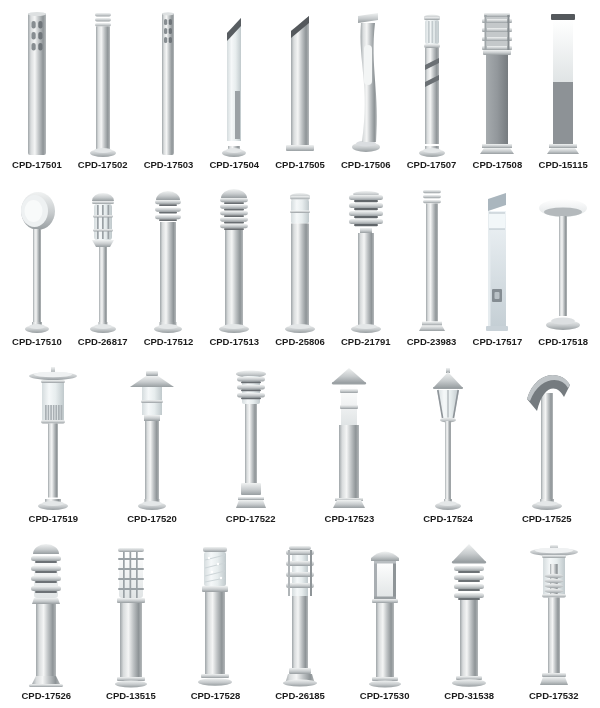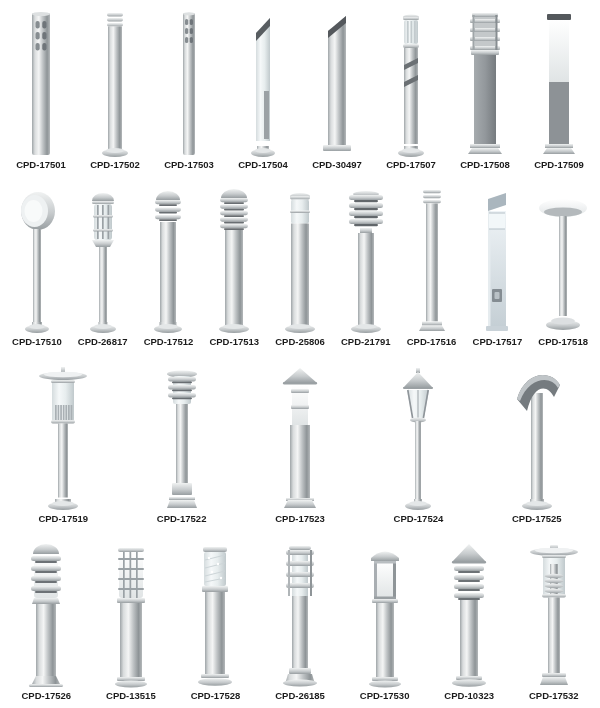--- a/index.html
+++ b/index.html
@@ -101,21 +101,31 @@
               <ellipse cx="30" cy="143.5" rx="8" ry="2.6" fill="#e4e7e8"></ellipse>
             </svg></div>
           <div class="code">CPD-17504</div>
         </div>
         <div class="cell">
           <div class="img"><svg viewBox="0 0 60 150" width="62" height="150" preserveAspectRatio="xMidYMax meet">
               <path d="M21,24 L39,9 L39,138 L21,138 Z" fill="url(#gm)"></path>
               <polygon points="21,24 39,9 39,16 21,31" fill="#54585c"></polygon>
               <rect x="16" y="138" width="28" height="6" fill="url(#gm2)" rx="1"></rect>
             </svg></div>
-          <div class="code">CPD-30497</div>
+          <div class="code">CPD-17505</div>
+        </div>
+        <div class="cell">
+          <div class="img"><svg viewBox="0 0 60 150" width="62" height="150" preserveAspectRatio="xMidYMax meet">
+              <polygon points="22,9 42,6 42,13 22,16" fill="url(#gm2)"></polygon>
+              <ellipse cx="30" cy="140" rx="14" ry="5" fill="url(#gm2)"></ellipse>
+              <ellipse cx="30" cy="136.5" rx="10" ry="3" fill="#dadde0"></ellipse>
+              <path d="M25,16 C22,55 34,78 26,135 L40,135 C44,86 34,60 39,16 Z" fill="url(#gm)"></path>
+              <rect x="28" y="38" width="8" height="40" fill="#f3f5f5" rx="4"></rect>
+            </svg></div>
+          <div class="code">CPD-17506</div>
         </div>
         <div class="cell">
           <div class="img"><svg viewBox="0 0 60 150" width="62" height="150" preserveAspectRatio="xMidYMax meet">
               <ellipse cx="30" cy="10" rx="8" ry="2.4" fill="url(#gm2)"></ellipse>
               <rect x="22" y="10" width="16" height="3" fill="url(#gm2)" rx="1.5"></rect>
               <rect x="23" y="13" width="14" height="24" fill="url(#gg)" rx="2"></rect>
               <rect x="26" y="14" width="1.7" height="22" fill="#c3cbce"></rect>
               <rect x="29.5" y="14" width="1.7" height="22" fill="#c3cbce"></rect>
               <rect x="33" y="14" width="1.7" height="22" fill="#c3cbce"></rect>
               <rect x="22" y="37" width="16" height="4" fill="url(#gm2)" rx="2"></rect>
@@ -146,21 +156,21 @@
           <div class="code">CPD-17508</div>
         </div>
         <div class="cell">
           <div class="img"><svg viewBox="0 0 60 150" width="62" height="150" preserveAspectRatio="xMidYMax meet">
               <rect x="18" y="7" width="24" height="6" fill="#54585c" rx="1"></rect>
               <rect x="20" y="13" width="20" height="62" fill="url(#gw)"></rect>
               <rect x="20" y="75" width="20" height="62" fill="#8d9296"></rect>
               <rect x="16" y="137" width="28" height="4" fill="url(#gm2)"></rect>
               <polygon points="14,147 46,147 42,141 18,141" fill="url(#gm2)"></polygon>
             </svg></div>
-          <div class="code">CPD-17509</div>
+          <div class="code">CPD-15115</div>
         </div>
       </div>
       <div class="row">
         <div class="cell">
           <div class="img"><svg viewBox="0 0 60 150" width="62" height="150" preserveAspectRatio="xMidYMax meet">
               <ellipse cx="31" cy="27" rx="17" ry="19" fill="url(#gm2)"></ellipse>
               <ellipse cx="27.5" cy="27" rx="13.5" ry="16" fill="#eef1f2"></ellipse>
               <ellipse cx="26.5" cy="27" rx="9" ry="11" fill="#f8fafa"></ellipse>
               <rect x="26" y="45" width="8" height="94" fill="url(#gm)"></rect>
               <rect x="25" y="138" width="10" height="9" fill="url(#gm)"></rect>
@@ -257,21 +267,21 @@
         </div>
         <div class="cell">
           <div class="img"><svg viewBox="0 0 60 150" width="62" height="150" preserveAspectRatio="xMidYMax meet">
               <rect x="21" y="6" width="18" height="3.2" fill="url(#gm2)" rx="1.6"></rect>
               <rect x="21" y="11" width="18" height="3.2" fill="url(#gm2)" rx="1.6"></rect>
               <rect x="21" y="16" width="18" height="3.2" fill="url(#gm2)" rx="1.6"></rect>
               <rect x="24" y="19.5" width="12" height="118" fill="url(#gm)"></rect>
               <rect x="20" y="137.5" width="20" height="4" fill="url(#gm2)"></rect>
               <polygon points="17,147 43,147 40,141.5 20,141.5" fill="url(#gm2)"></polygon>
             </svg></div>
-          <div class="code">CPD-17516</div>
+          <div class="code">CPD-23983</div>
         </div>
         <div class="cell">
           <div class="img"><svg viewBox="0 0 60 150" width="62" height="150" preserveAspectRatio="xMidYMax meet">
               <polygon points="21,15 39,9 39,21 21,27" fill="#aab6be"></polygon>
               <rect x="21" y="27" width="18" height="115" fill="url(#gb)"></rect>
               <rect x="21" y="27" width="2.5" height="115" fill="#e6ecef"></rect>
               <rect x="22" y="29" width="16" height="16" fill="#f2f7f9"></rect>
               <line x1="22" y1="29" x2="38" y2="29" stroke="#b6c1c8" stroke-width="1"></line>
               <line x1="22" y1="45" x2="38" y2="45" stroke="#b6c1c8" stroke-width="1"></line>
               <rect x="25" y="105" width="10" height="13" fill="#848c92" rx="1"></rect>
@@ -309,20 +319,34 @@
               <rect x="18" y="59" width="24" height="3.5" fill="url(#gm2)" rx="1.7"></rect>
               <rect x="25" y="62.5" width="10" height="74" fill="url(#gm)"></rect>
               <rect x="22" y="138" width="16" height="9" fill="url(#gm)"></rect>
               <ellipse cx="30" cy="145" rx="15" ry="4" fill="url(#gm2)"></ellipse>
               <ellipse cx="30" cy="142.5" rx="11" ry="2.6" fill="#e4e7e8"></ellipse>
             </svg></div>
           <div class="code">CPD-17519</div>
         </div>
         <div class="cell">
           <div class="img"><svg viewBox="0 0 60 150" width="62" height="150" preserveAspectRatio="xMidYMax meet">
+              <rect x="24" y="10" width="12" height="5" fill="url(#gm2)" rx="1"></rect>
+              <polygon points="8,26 52,26 36,15 24,15" fill="url(#gm2)"></polygon>
+              <rect x="20" y="26" width="20" height="28" fill="url(#gg)"></rect>
+              <rect x="19" y="39" width="22" height="3" fill="url(#gm2)" rx="1.5"></rect>
+              <rect x="22" y="54" width="16" height="6" fill="url(#gm2)"></rect>
+              <rect x="23" y="60" width="14" height="78" fill="url(#gm)"></rect>
+              <rect x="22.5" y="138" width="15" height="9" fill="url(#gm)"></rect>
+              <ellipse cx="30" cy="145" rx="14" ry="4" fill="url(#gm2)"></ellipse>
+              <ellipse cx="30" cy="142.5" rx="10" ry="2.6" fill="#e4e7e8"></ellipse>
+            </svg></div>
+          <div class="code">CPD-17520</div>
+        </div>
+        <div class="cell">
+          <div class="img"><svg viewBox="0 0 60 150" width="62" height="150" preserveAspectRatio="xMidYMax meet">
               <ellipse cx="30" cy="13" rx="15" ry="3.4" fill="url(#gm2)"></ellipse>
               <rect x="21" y="15" width="18" height="28" fill="url(#gg)" rx="2"></rect>
               <rect x="16" y="16" width="28" height="4.4" fill="url(#gm2)" rx="2.2"></rect>
               <rect x="20" y="20.4" width="20" height="1.8" fill="#696e72" rx="0.9"></rect>
               <rect x="16" y="24" width="28" height="4.4" fill="url(#gm2)" rx="2.2"></rect>
               <rect x="20" y="28.4" width="20" height="1.8" fill="#696e72" rx="0.9"></rect>
               <rect x="16" y="32" width="28" height="4.4" fill="url(#gm2)" rx="2.2"></rect>
               <rect x="20" y="36.4" width="20" height="1.8" fill="#696e72" rx="0.9"></rect>
               <rect x="24" y="43" width="12" height="79" fill="url(#gm)"></rect>
               <rect x="20" y="122" width="20" height="12" fill="url(#gm2)" rx="1"></rect>
@@ -471,21 +495,21 @@
               <rect x="15" y="37" width="30" height="5" fill="url(#gm2)" rx="2.5"></rect>
               <rect x="19" y="42" width="22" height="2" fill="#6d7276" rx="1"></rect>
               <rect x="15" y="46" width="30" height="5" fill="url(#gm2)" rx="2.5"></rect>
               <rect x="19" y="51" width="22" height="2" fill="#6d7276" rx="1"></rect>
               <rect x="15" y="55" width="30" height="5" fill="url(#gm2)" rx="2.5"></rect>
               <rect x="19" y="60" width="22" height="2" fill="#6d7276" rx="1"></rect>
               <rect x="21" y="62" width="18" height="76" fill="url(#gm)"></rect>
               <rect x="17" y="138" width="26" height="4" fill="url(#gm2)" rx="1"></rect>
               <ellipse cx="30" cy="145" rx="17" ry="3.8" fill="url(#gm2)"></ellipse>
             </svg></div>
-          <div class="code">CPD-10323</div>
+          <div class="code">CPD-31538</div>
         </div>
         <div class="cell">
           <div class="img"><svg viewBox="0 0 60 150" width="62" height="150" preserveAspectRatio="xMidYMax meet">
               <rect x="26" y="7" width="8" height="4" fill="url(#gm2)" rx="1"></rect>
               <ellipse cx="30" cy="14" rx="24" ry="4" fill="url(#gm2)"></ellipse>
               <ellipse cx="30" cy="12.5" rx="19" ry="2.8" fill="#eff1f2"></ellipse>
               <rect x="19" y="17" width="22" height="42" fill="url(#gg)" rx="2"></rect>
               <rect x="18" y="17" width="24" height="3" fill="url(#gm2)" rx="1.5"></rect>
               <rect x="26" y="26" width="8" height="33" fill="url(#gm)"></rect>
               <ellipse cx="30" cy="38" rx="9.5" ry="2.2" fill="url(#gm2)"></ellipse>

